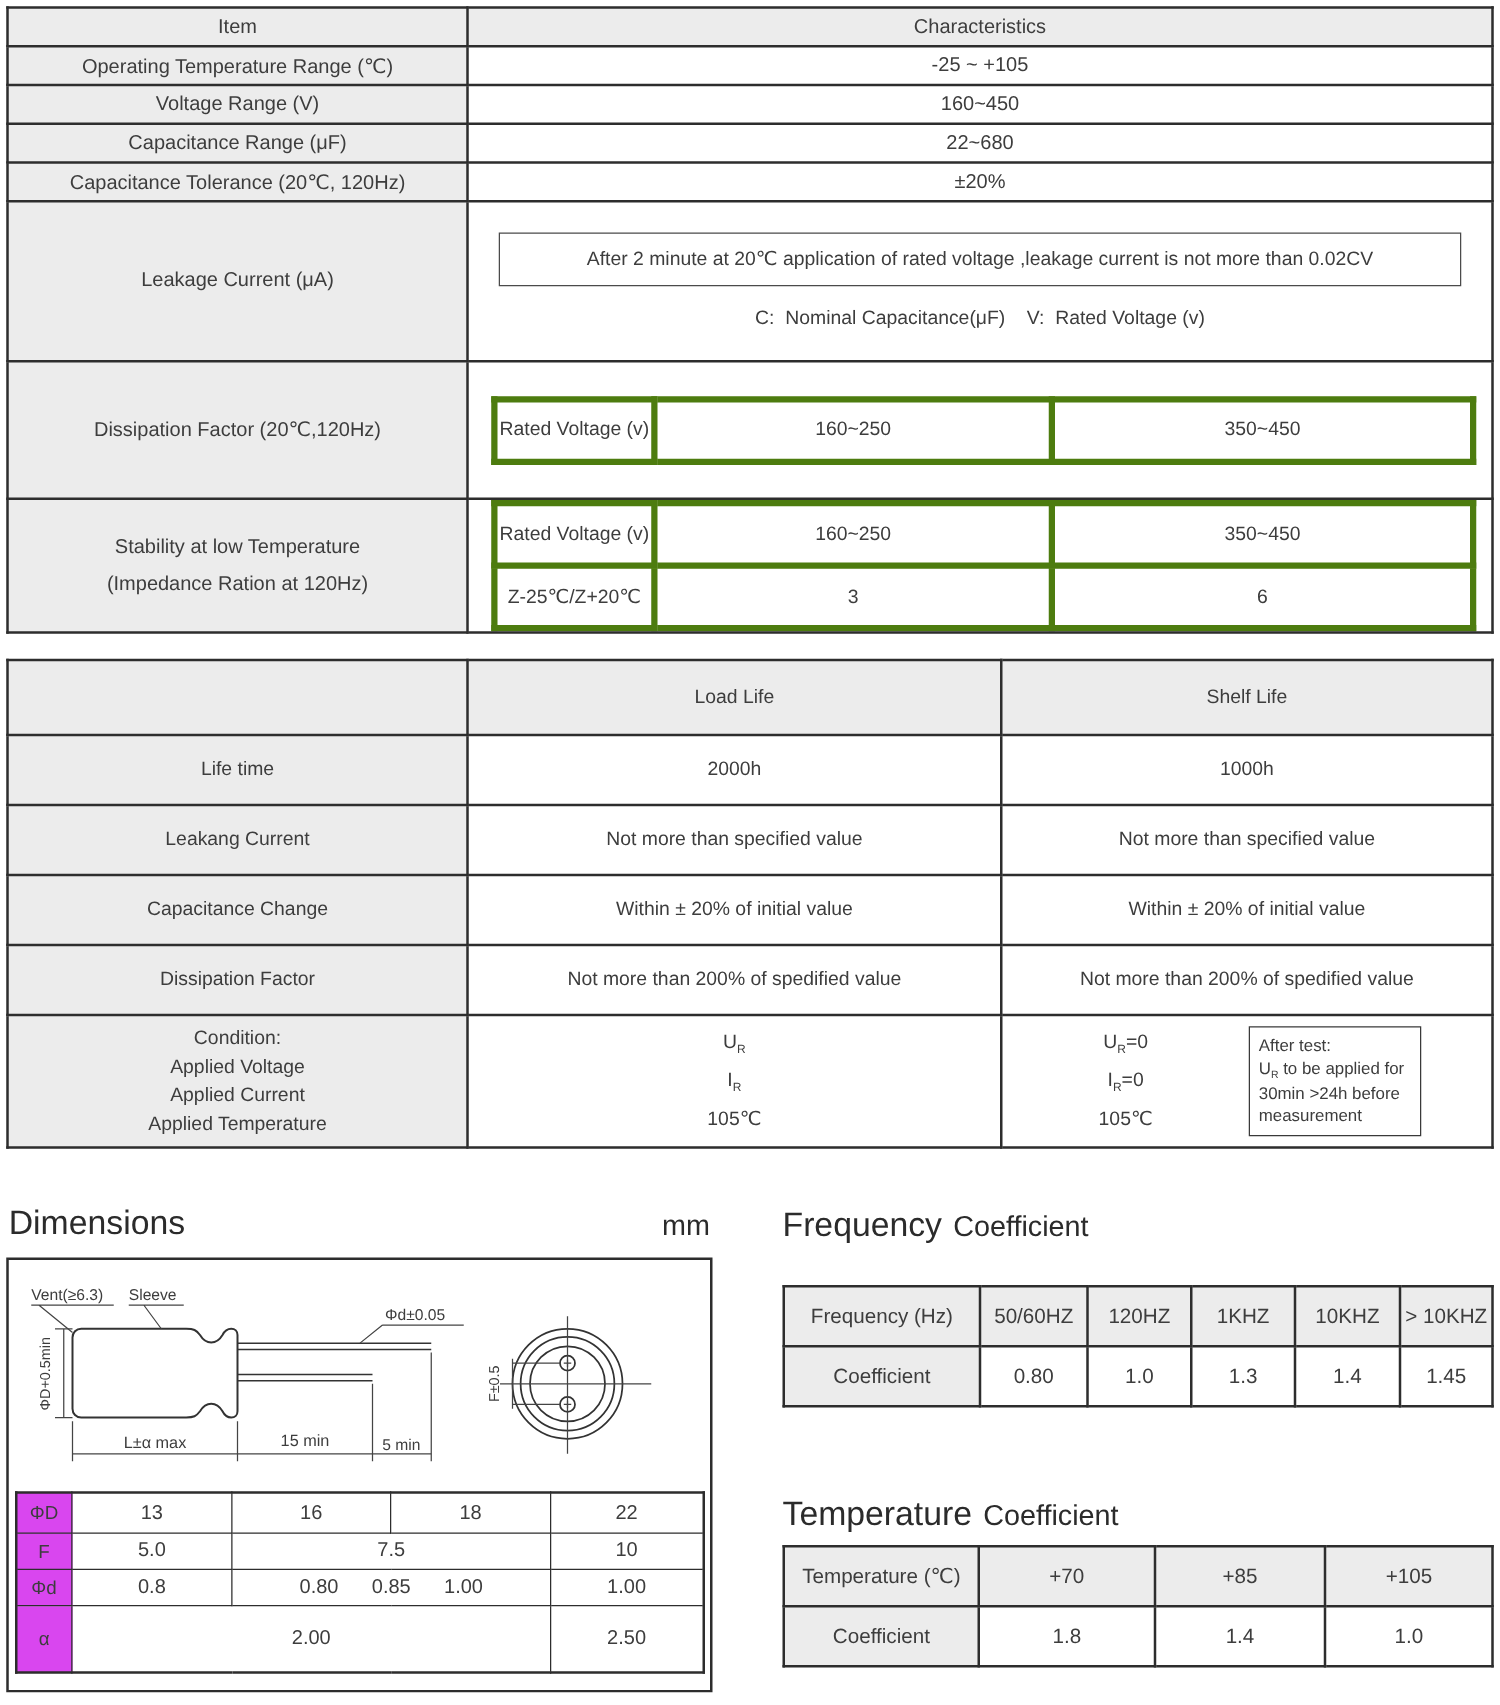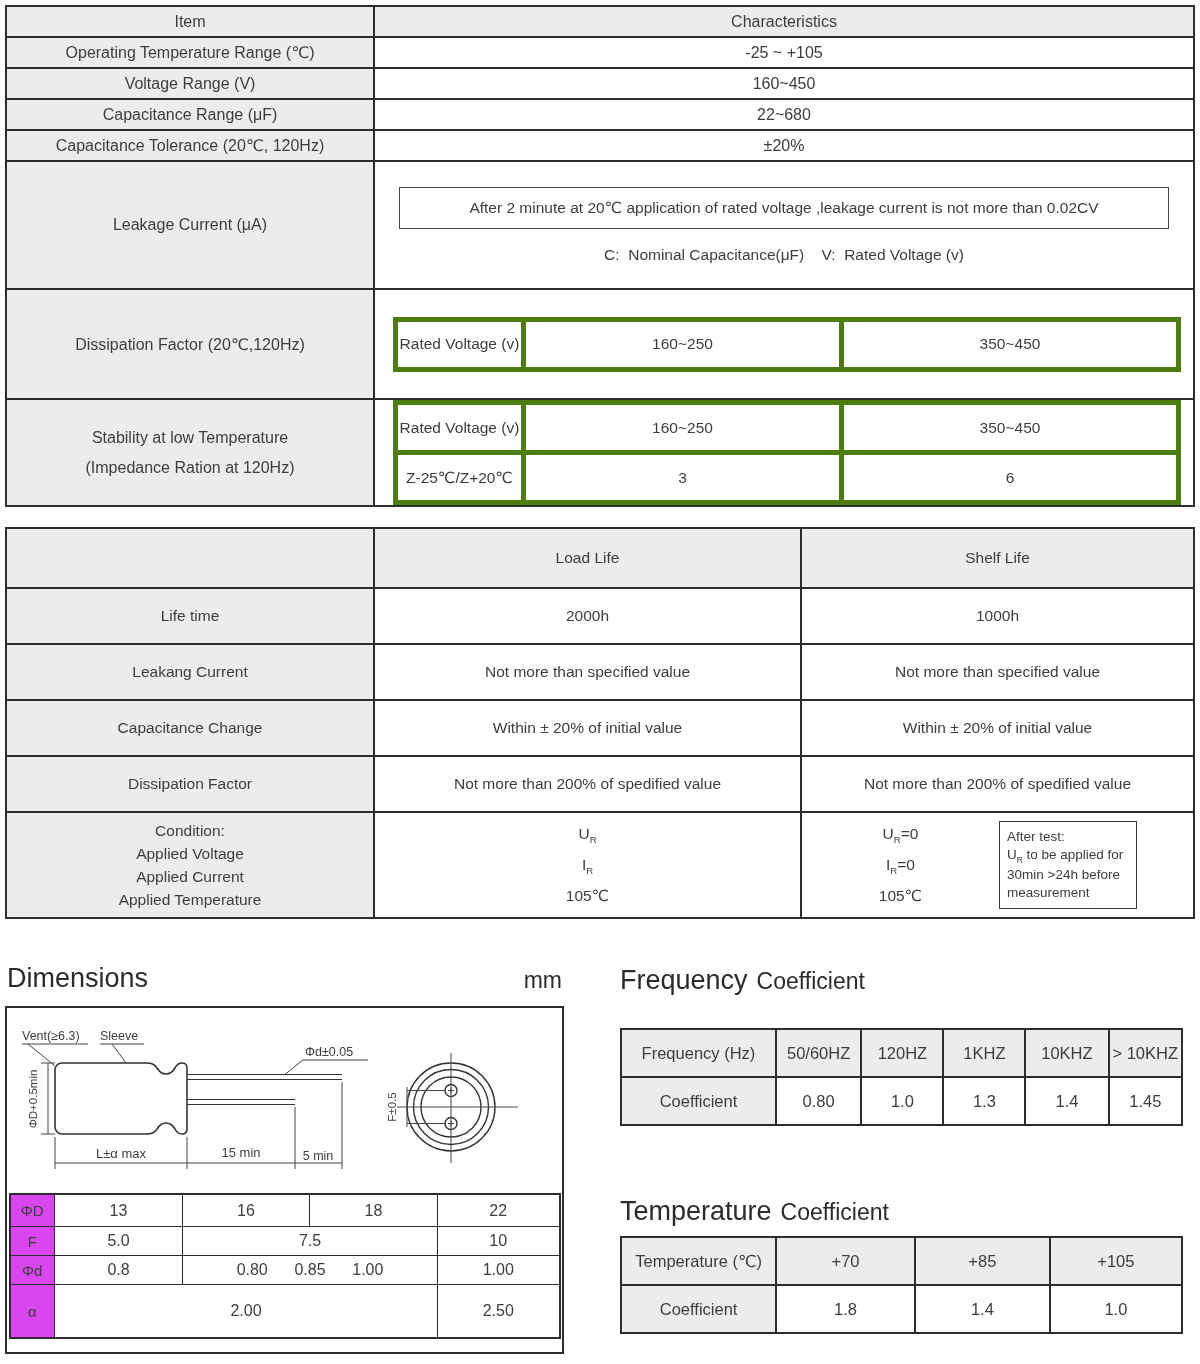--- a/index.html
+++ b/index.html
@@ -1,17 +1,17 @@
 <!DOCTYPE html>
 <html><head>
 <meta charset="utf-8">
 <style>
   html,body{margin:0;padding:0;background:#fff;}
   body{width:1200px;font-family:"Liberation Sans","DejaVu Sans",sans-serif;color:#3d3d3d;}
-  .page{padding:5px 17px 0 5px;}
+  .page{padding:5px 5px 0 5px;}
   table{border-collapse:collapse;table-layout:fixed;}
   td{vertical-align:middle;text-align:center;padding:0;}
   .gray{background:#ececec;}
   sub{font-size:0.62em;}
 
   
   .t1{width:1190px;}
   .t1 td{border:2px solid #2d2d2d;font-size:16px;}
   .r-head td{height:29px;}
   .r31 td{height:29px;}

